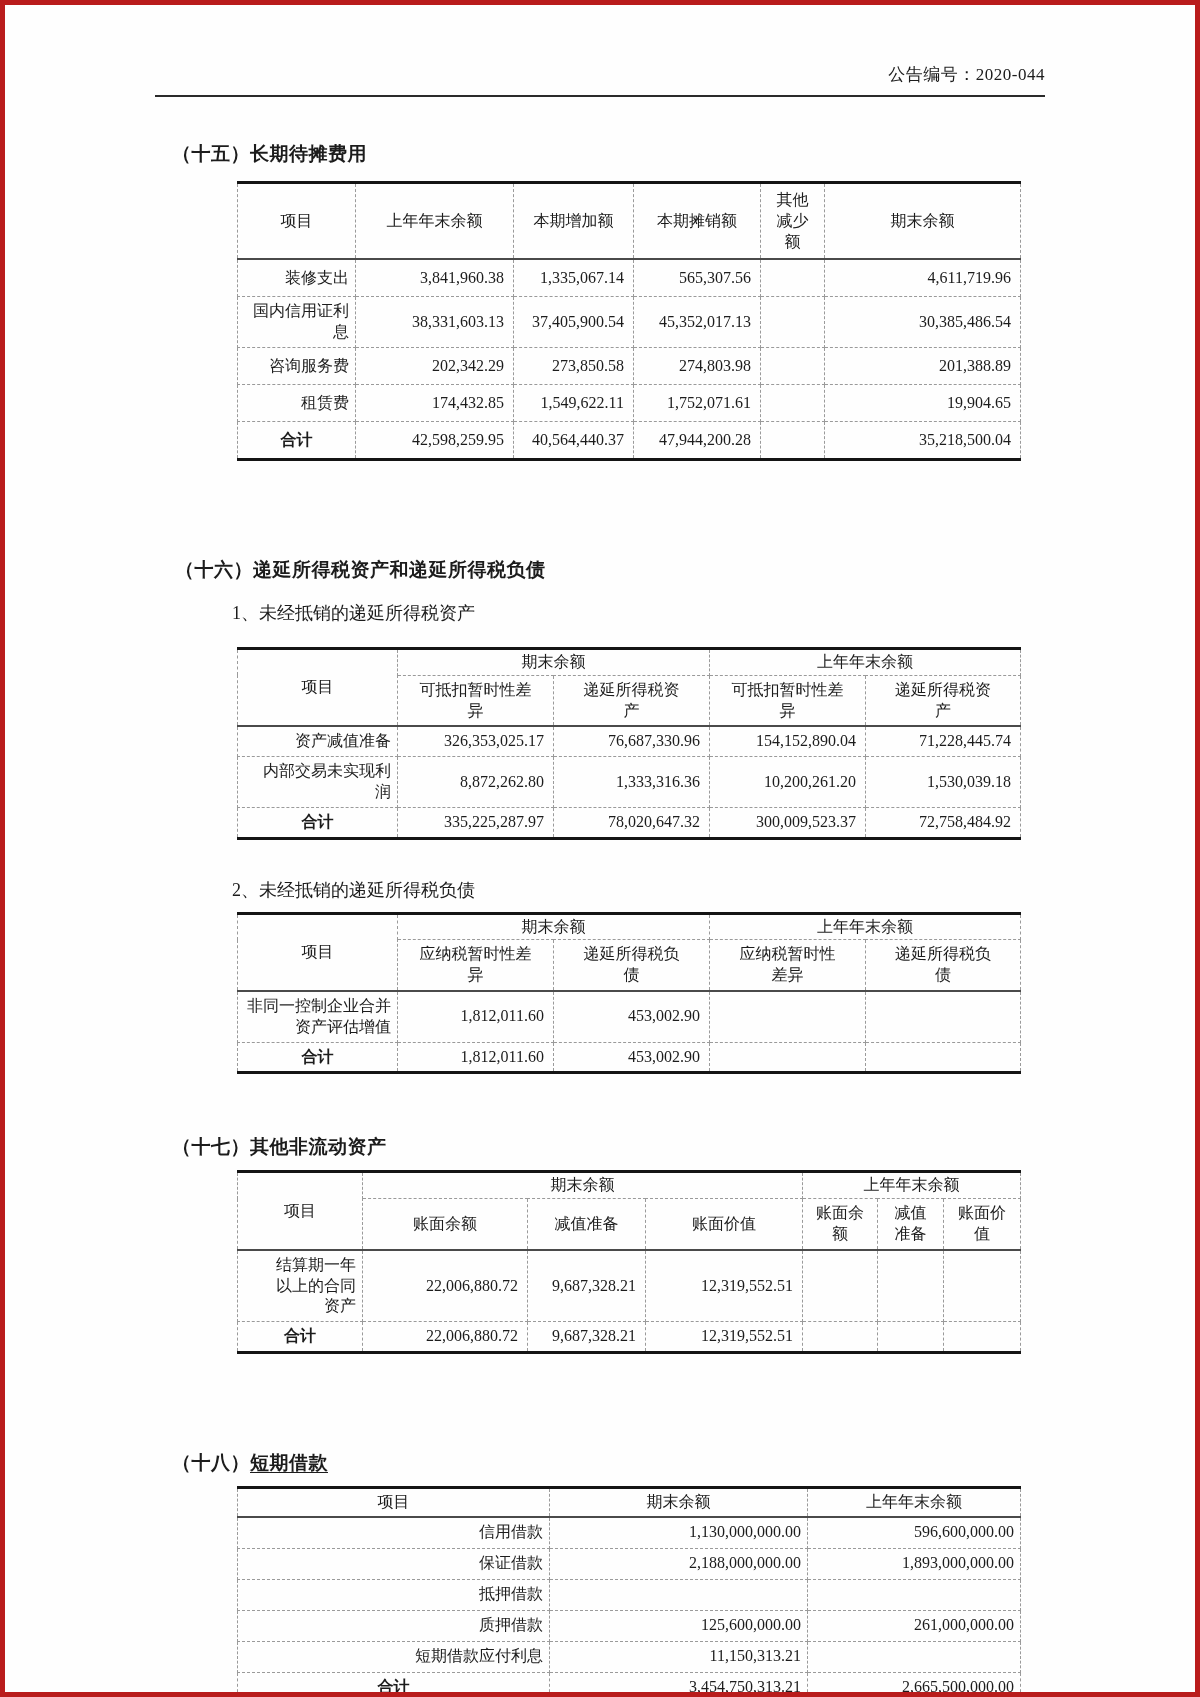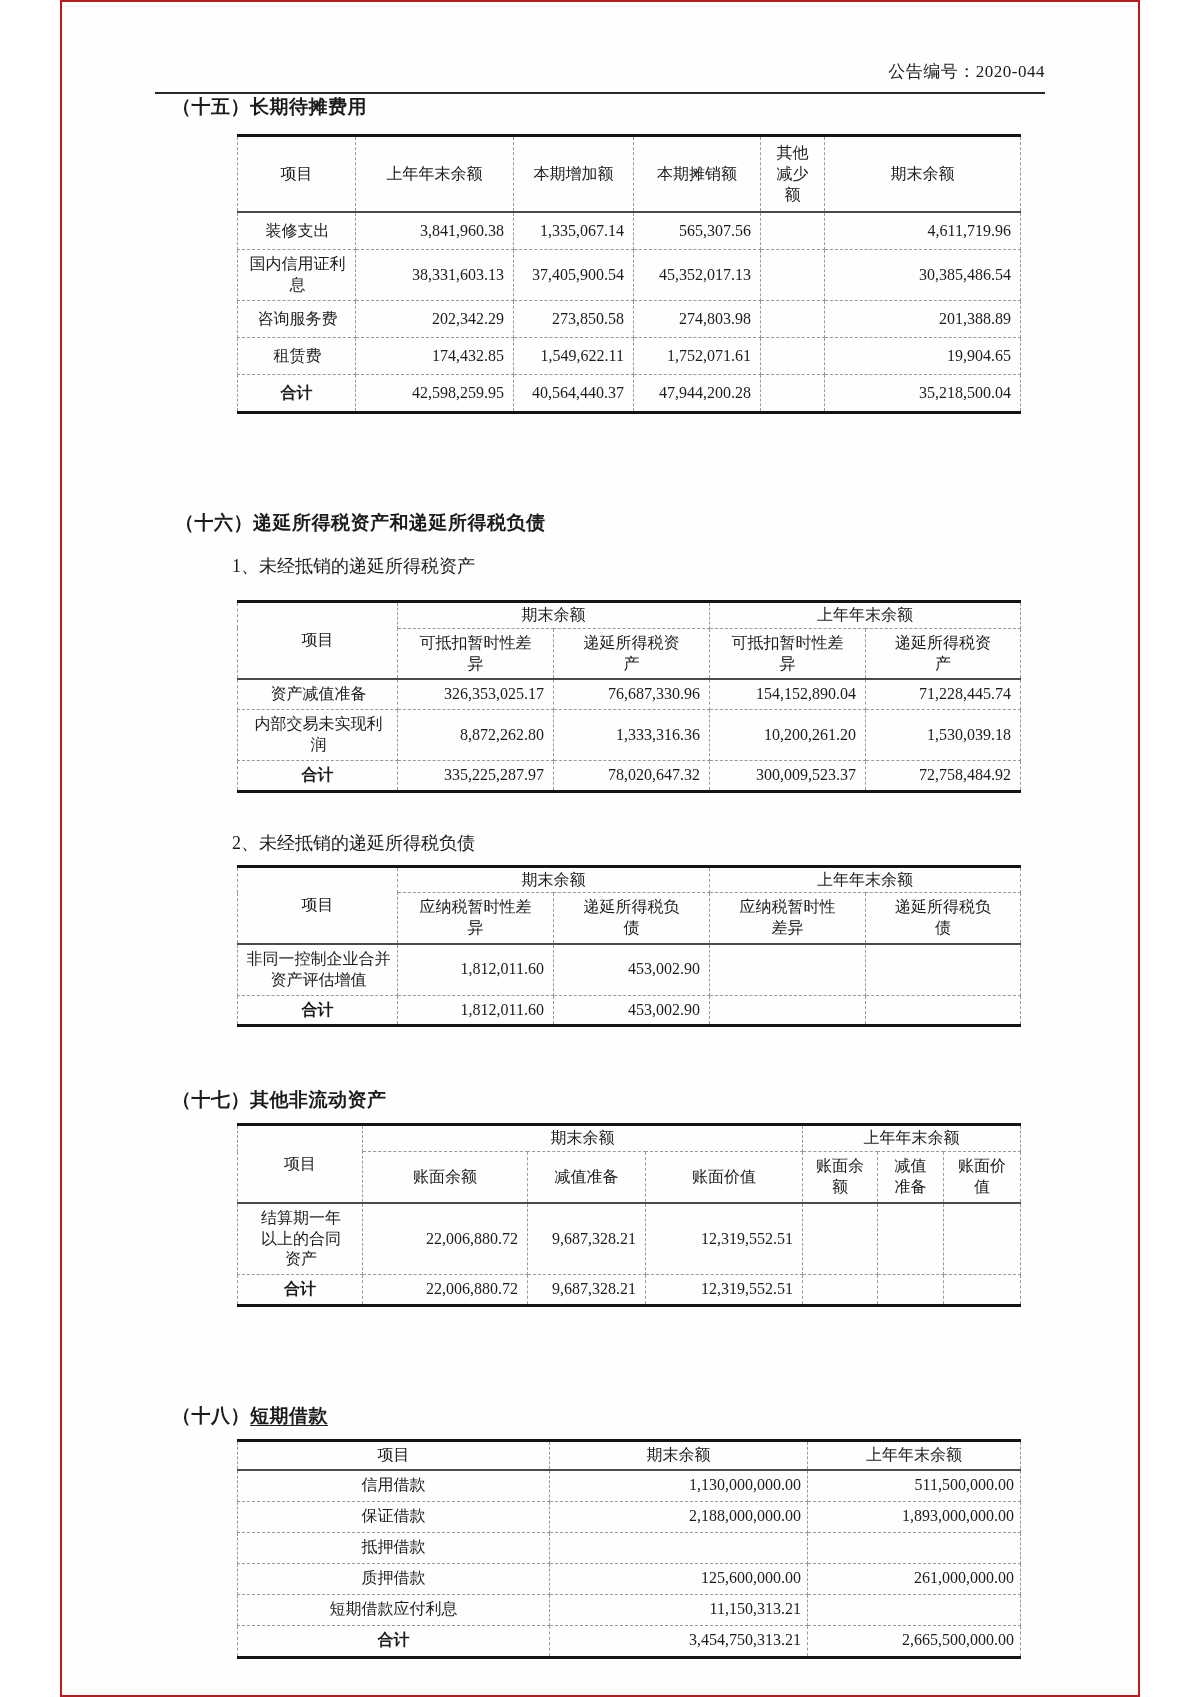--- a/index.html
+++ b/index.html
@@ -1,21 +1,21 @@
 <!DOCTYPE html>
 <html><head>
 <meta charset="utf-8">
 <style>
   html,body{margin:0;padding:0;background:#ffffff;}
   .page{
     position:relative;
-    width:1080px;height:1697px;
+    width:1200px;height:1697px;
     margin:0 auto;
     background:#fefefe;
-    border:2px solid #b91c1c;
+    border:5px solid #b91c1c;
     box-sizing:border-box;
     font-family:"Liberation Serif","DejaVu Serif",serif;
     color:#1c1c1c;
     overflow:hidden;
   }
   .content{width:890px;margin:0 auto;}
   .doc-header{
     padding-top:58px;
     text-align:right;
     font-size:17px;
@@ -25,21 +25,21 @@
     border:none;
     border-top:2.5px solid #2a2a2a;
     margin:9px 0 0 0;
   }
   .sec-title{
     font-weight:bold;
     font-size:19px;
     margin:0 0 0 17px;
     letter-spacing:.5px;
   }
-  .sec-title.s15{}
+  .sec-title.s15{margin-top:44px;}
   .sec-title.s16{margin-top:96px;margin-left:20px;}
   .sec-title.s17{margin-top:60px;}
   .sec-title.s18{margin-top:96px;}
   .sub-title{
     font-weight:normal;
     font-size:18px;
     margin:18px 0 0 77px;
   }
   .underline{text-decoration:underline;text-underline-offset:3px;}
   .tbl-wrap{margin-left:82px;}
@@ -55,21 +55,21 @@
     border:1px dashed #9a9a9a;
     white-space:pre-line;
     vertical-align:middle;
     font-weight:normal;
     line-height:1.3;
     padding:4px 6px;
     overflow:hidden;
   }
   thead{border-bottom:2px solid #4a4a4a;}
   th{text-align:center;}
-  td.lbl{text-align:center;padding-left:8px;}
+  td.lbl{text-align:right;padding-left:8px;}
   td.ctr{text-align:center;font-weight:bold;}
   td.num{text-align:right;padding-right:9px;}
   .t1{margin-top:14px;}
   .t1 thead th{padding:6px 4px;}
   .t1 td{height:28px;}
   .t2{margin-top:22px;}
   .t3{margin-top:10px;}
   .t4{margin-top:10px;}
   .grp-row th{padding:2px 4px;}
   .t5{margin-top:10px;}
@@ -323,21 +323,21 @@
           <tr>
             <th>项目</th>
             <th>期末余额</th>
             <th>上年年末余额</th>
           </tr>
         </thead>
         <tbody>
           <tr>
             <td class="lbl">信用借款</td>
             <td class="num">1,130,000,000.00</td>
-            <td class="num">511,500,000.00</td>
+            <td class="num">596,600,000.00</td>
           </tr>
           <tr>
             <td class="lbl">保证借款</td>
             <td class="num">2,188,000,000.00</td>
             <td class="num">1,893,000,000.00</td>
           </tr>
           <tr>
             <td class="lbl">抵押借款</td>
             <td class="num"></td>
             <td class="num"></td>

